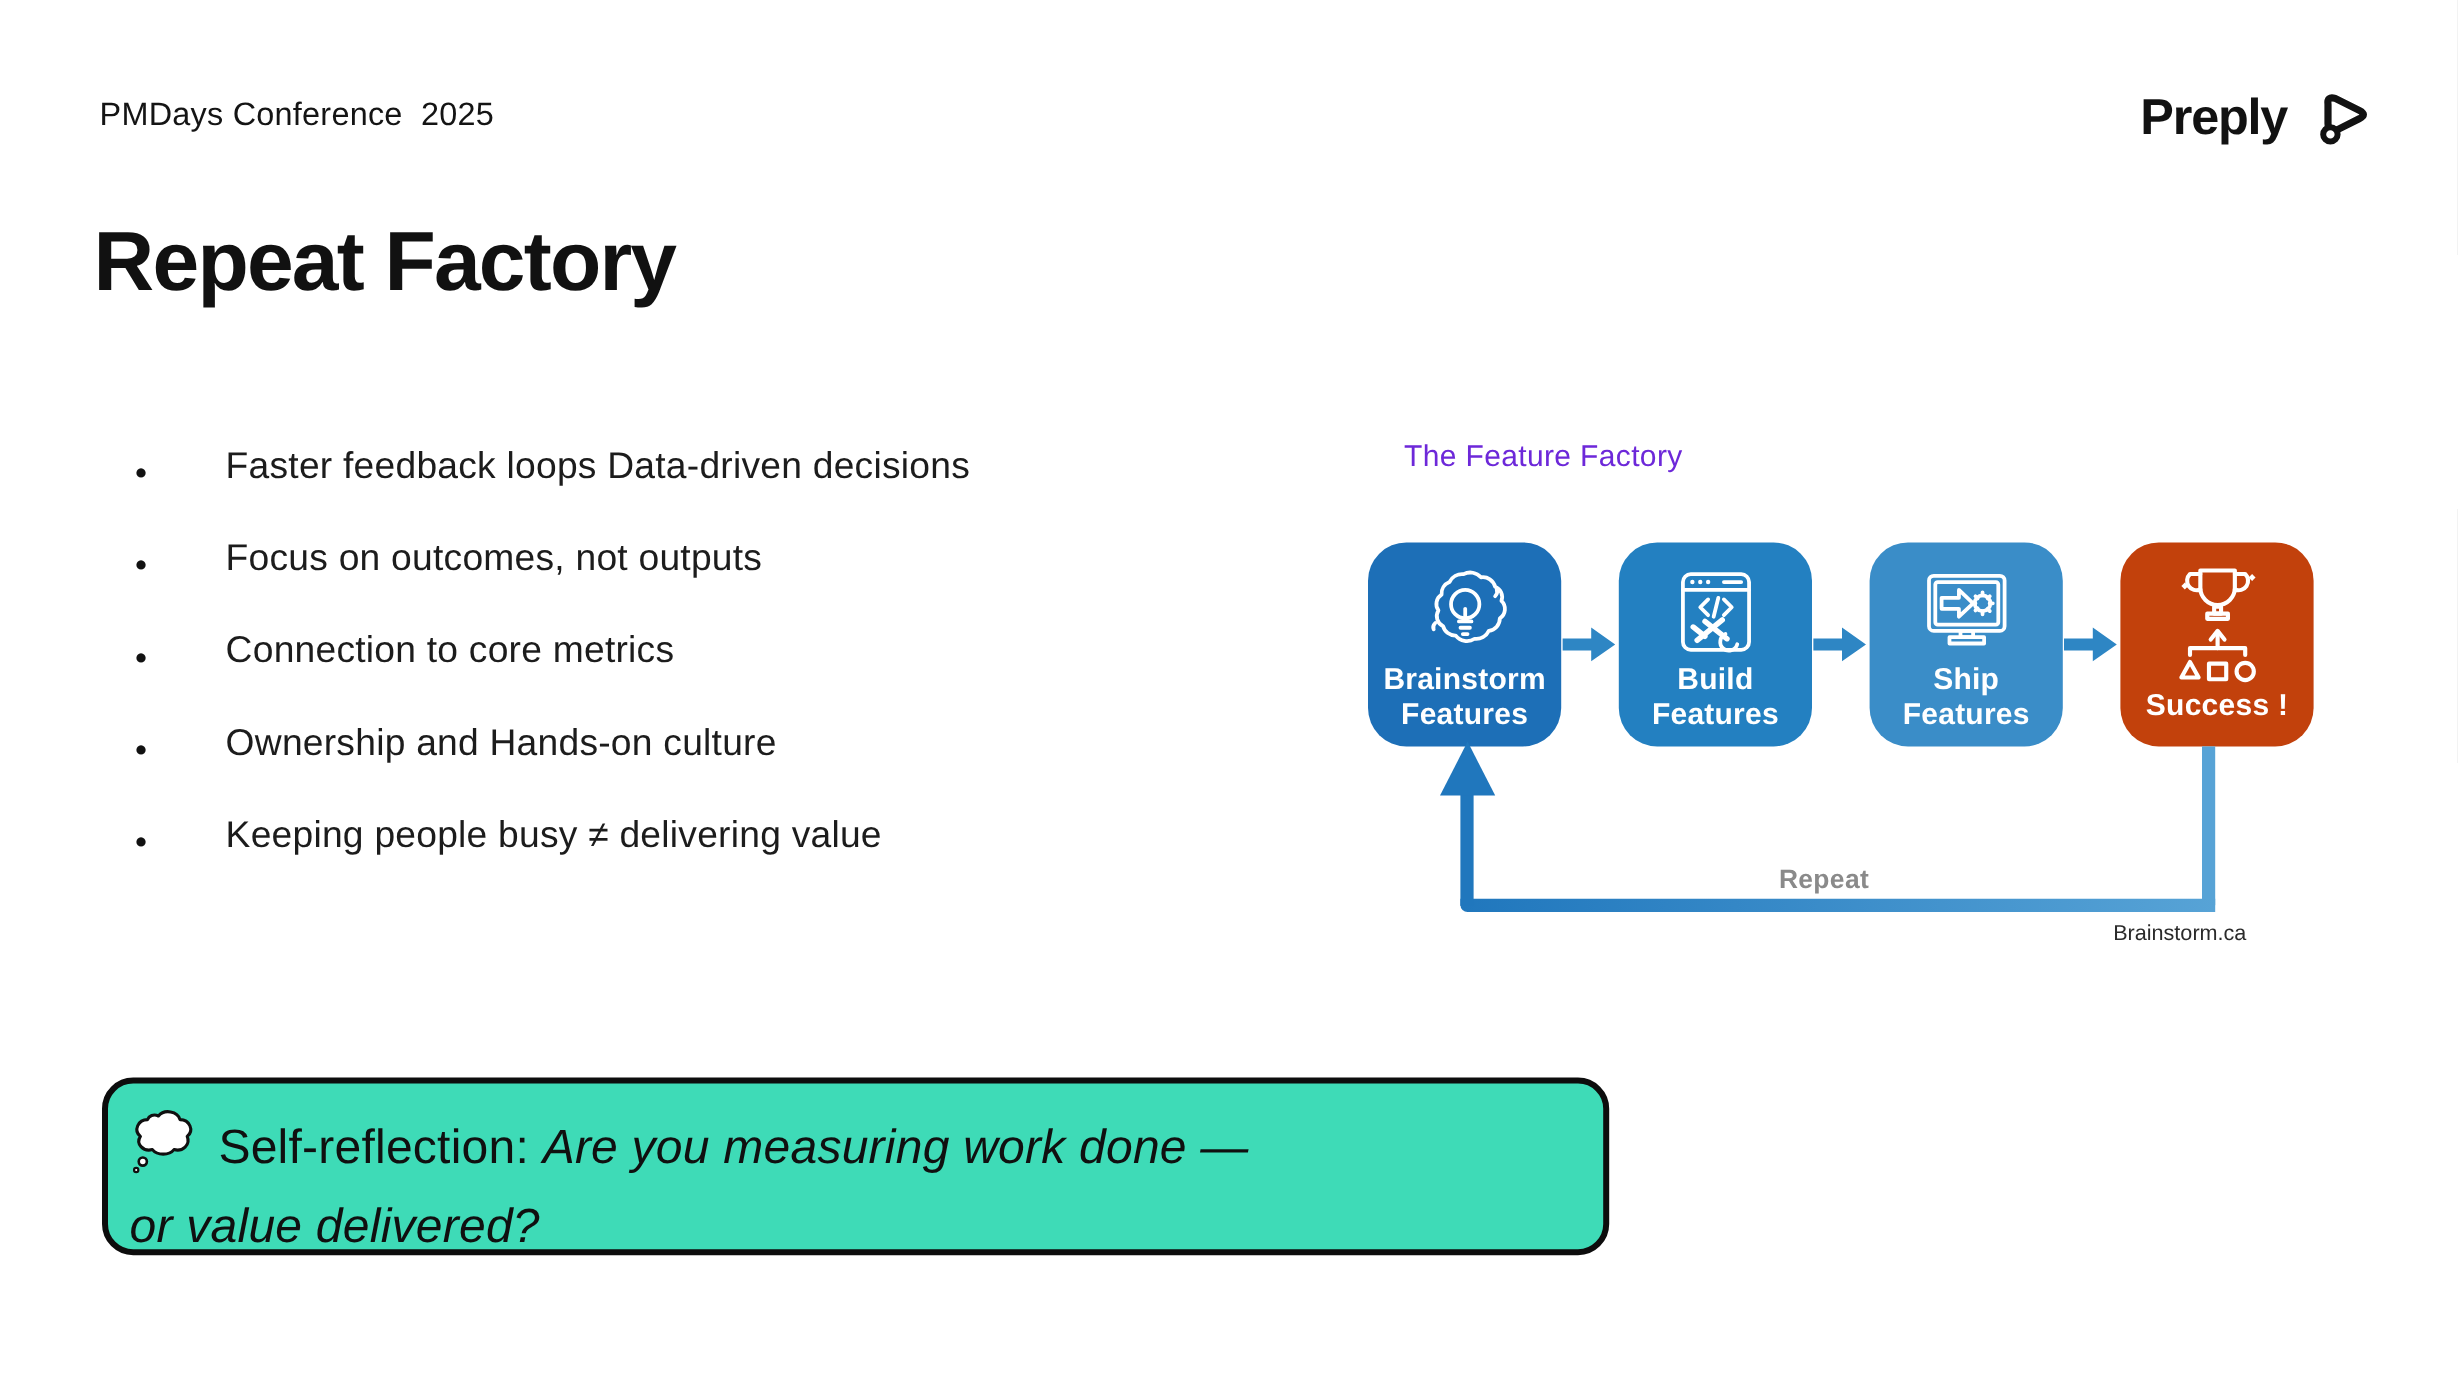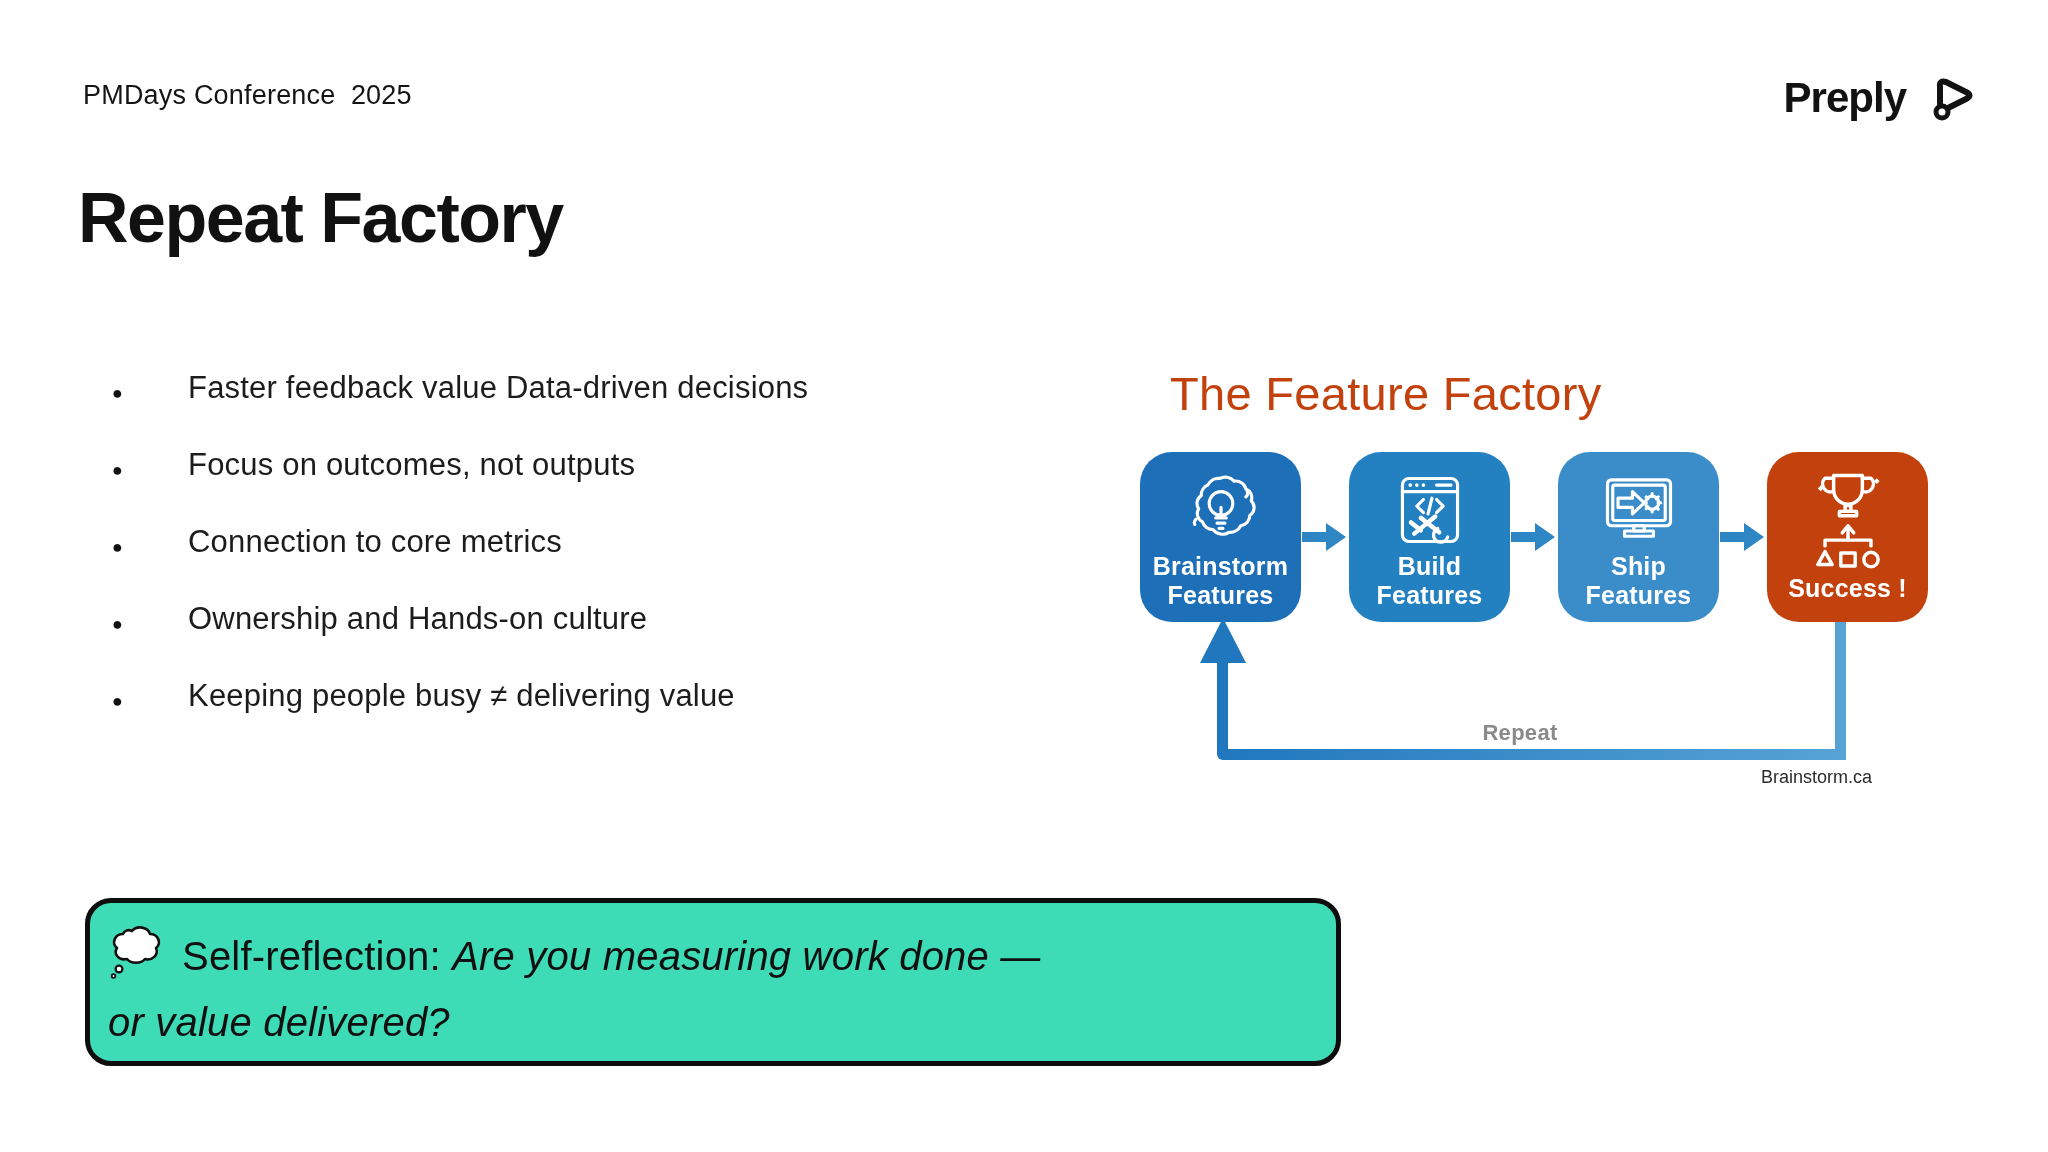--- a/index.html
+++ b/index.html
@@ -19,21 +19,21 @@
 
   
   .content { position:absolute; left:82px; top:372px; width:950px; }
   .intro { font-size:34px; color:#1c1c1c; margin-bottom:48px; letter-spacing:.2px; }
   .bullets { list-style:none; }
   .bullets li { position:relative; padding-left:106px; font-size:31px; line-height:32px; margin-bottom:45px; color:#1c1c1c; letter-spacing:.2px; }
   .bullets li .dot { position:absolute; left:30px; top:5px; font-size:18px; color:#111; }
 
   
   .diagram { position:absolute; left:1130px; top:360px; width:860px; height:460px; }
-  .diagram-title { position:absolute; left:40px; top:6px; font-size:47px; color:#c2410c; letter-spacing:.3px; }
+  .diagram-title { position:absolute; left:40px; top:6px; font-size:25px; color:#6d28d9; letter-spacing:.3px; }
   .steps-row { position:absolute; left:10px; top:92px; display:flex; align-items:center; }
   .step-box {
     width:161px; height:170px; border-radius:32px; color:#fff;
     display:flex; flex-direction:column; align-items:center; justify-content:flex-start;
     padding-top:16px;
   }
   .step-box .step-icon { flex:0 0 auto; }
   .step-label { margin-top:auto; margin-bottom:14px; font-size:25px; font-weight:700; line-height:29px; text-align:center; white-space:pre-line; letter-spacing:.2px; }
   .step-box.success .step-label { margin-top:2px; margin-bottom:12px; }
   .flow-arrow { width:48px; display:flex; align-items:center; justify-content:center; }
@@ -42,21 +42,21 @@
   .loop-right { position:absolute; left:705px; top:262px; width:11px; height:138px; background:#57a3d6; }
   .loop-bottom { position:absolute; left:87px; top:389px; width:629px; height:11px; background:linear-gradient(90deg,#2077bd,#57a3d6); border-radius:0 0 6px 6px; }
   .loop-left { position:absolute; left:87px; top:300px; width:11px; height:95px; background:#2077bd; }
   .loop-arrowhead { position:absolute; left:70px; top:258px; width:0; height:0;
     border-left:23px solid transparent; border-right:23px solid transparent; border-bottom:45px solid #2077bd; }
   .repeat-label { position:absolute; left:290px; top:360px; width:200px; text-align:center; font-size:22px; font-weight:700; color:#8a8a8a; letter-spacing:.3px; }
   .diagram-credit { position:absolute; right:118px; top:407px; font-size:18px; color:#2b2b2b; }
 
   
   .callout {
-    position:absolute; left:85px; top:898px; width:1256px; height:168px;
+    position:absolute; left:85px; top:898px; width:1256px; height:148px;
     border:5px solid #0d0d0d; border-radius:26px; padding:20px 30px 20px 18px;
     font-size:40px; color:#101010; line-height:66px; letter-spacing:.2px;
   }
   .callout .thought { vertical-align:-12px; margin-right:10px; }
   .callout em { font-style:italic; }
 </style>
 </head>
 <body>
 
 <div class="slide">
@@ -67,21 +67,21 @@
     <svg class="brand-mark" width="46" height="48" viewBox="0 0 46 48">
       <path d="M10 11 Q9 4 16 6 L36 16 Q43 19.5 36 23 L18 32 Q10 35 10 27 Z" fill="none" stroke="#121212" stroke-width="6" stroke-linejoin="round"></path>
       <circle cx="12" cy="36" r="6" fill="#ffffff" stroke="#121212" stroke-width="5"></circle>
     </svg>
   </div>
 
   <h1 class="page-title">Repeat Factory</h1>
 
   <div class="content">
     <ul class="bullets">
-      <li><span class="dot">●</span><span>Faster feedback value Data-driven decisions</span></li>
+      <li><span class="dot">●</span><span>Faster feedback loops Data-driven decisions</span></li>
       <li><span class="dot">●</span><span>Focus on outcomes, not outputs</span></li>
       <li><span class="dot">●</span><span>Connection to core metrics</span></li>
       <li><span class="dot">●</span><span>Ownership and Hands-on culture</span></li>
       <li><span class="dot">●</span><span>Keeping people busy ≠ delivering value</span></li>
     </ul>
   </div>
 
   <div class="diagram">
     <div class="diagram-title">The Feature Factory</div>
 

